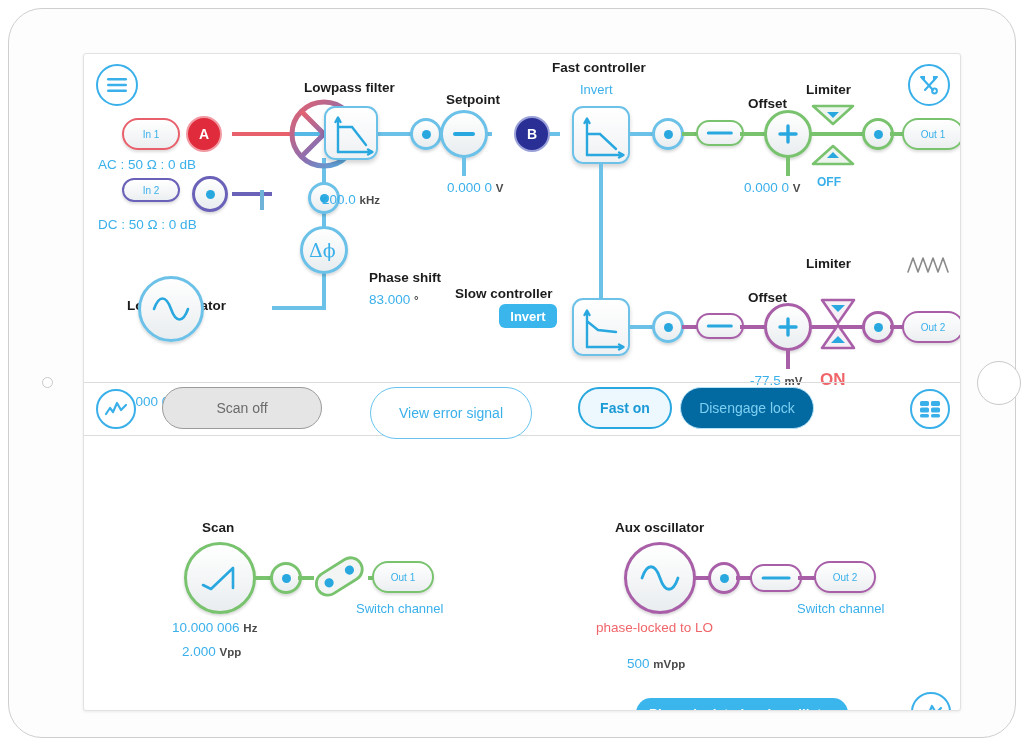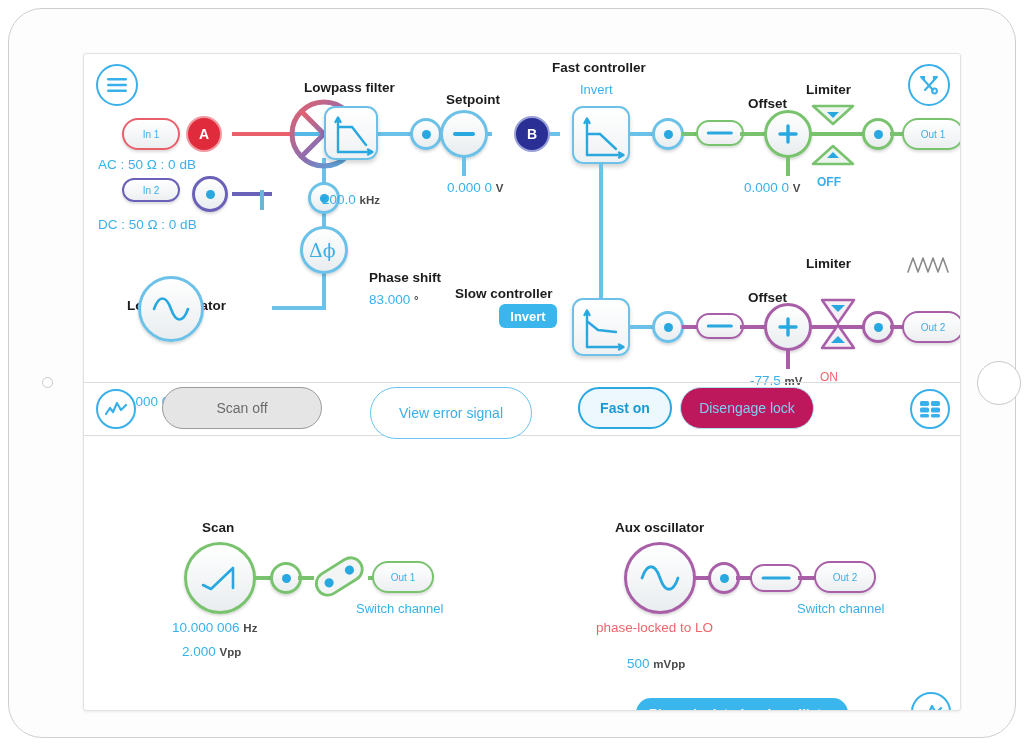--- a/index.html
+++ b/index.html
@@ -12,21 +12,21 @@
   .panel-top{position:absolute;left:0;top:0;width:100%;height:328px;}
   .divider{position:absolute;left:0;width:100%;height:1px;background:#dcdcdc;}
   .toolbar{position:absolute;left:0;top:329px;width:100%;height:52px;}
   .panel-bottom{position:absolute;left:0;top:382px;width:100%;height:276px;}
 
   
   .lbl{position:absolute;font-size:13.5px;font-weight:bold;color:#1c1c1c;white-space:nowrap;}
   .val{position:absolute;font-size:13.5px;color:#3ab0ea;white-space:nowrap;}
   .val .unit{color:#4a4a4a;font-size:11.5px;font-weight:bold;}
   .val.red{color:#f0656a;}
-  .val.redbold{color:#f0656a;font-weight:normal;font-size:12px;}
+  .val.redbold{color:#f0656a;font-weight:bold;font-size:17px;}
   .val.offtxt{color:#3ab0ea;font-weight:bold;font-size:12px;}
   .link{position:absolute;font-size:13px;color:#3ab0ea;white-space:nowrap;}
 
   .wire{position:absolute;background:#6cc1e8;}
   .wire.green{background:#79c36f;}
   .wire.purple{background:#a85fa8;}
   .wire.red{background:#e8606c;}
   .wire.indigo{background:#6a61b8;}
 
   .pill{position:absolute;box-sizing:border-box;border-radius:999px;
@@ -48,21 +48,21 @@
   .badge.a{background:#e02b3c;border:2.5px solid #f29aa2;}
   .badge.b{background:#2a2f96;border:2.5px solid #9aa0d8;}
 
   .circbtn{position:absolute;box-sizing:border-box;border-radius:50%;border:2.5px solid #3ab0ea;
            background:#fff;display:flex;align-items:center;justify-content:center;}
 
   .tbtn{position:absolute;box-sizing:border-box;border-radius:999px;display:flex;align-items:center;
         justify-content:center;font-size:14px;white-space:nowrap;}
   .tbtn.grey{border:1.2px solid #9b9b9b;color:#6b6b6b;background:#e5e5e5;}
   .tbtn.blue{border:1.2px solid #68c4ef;color:#3ab0ea;background:#fff;}
-  .tbtn.blue-light{border:1.2px solid #b3e1f7;color:#7dd0f2;background:#be185d;}
+  .tbtn.blue-light{border:1.2px solid #b3e1f7;color:#7dd0f2;background:#0369a1;}
   .tbtn.on{border:2px solid #29a8e0;color:#1b9ad6;background:#ecf8fe;font-weight:bold;}
   .solidbtn{position:absolute;box-sizing:border-box;border-radius:999px;background:#3ab6ec;color:#fff;
             font-weight:bold;font-size:13.5px;display:flex;align-items:center;justify-content:center;}
   .invert-on{position:absolute;box-sizing:border-box;border-radius:6px;background:#3ab6ec;color:#fff;
              font-weight:bold;font-size:13px;display:flex;align-items:center;justify-content:center;}
 </style>
 </head>
 <body>
 
 <div id="device">

